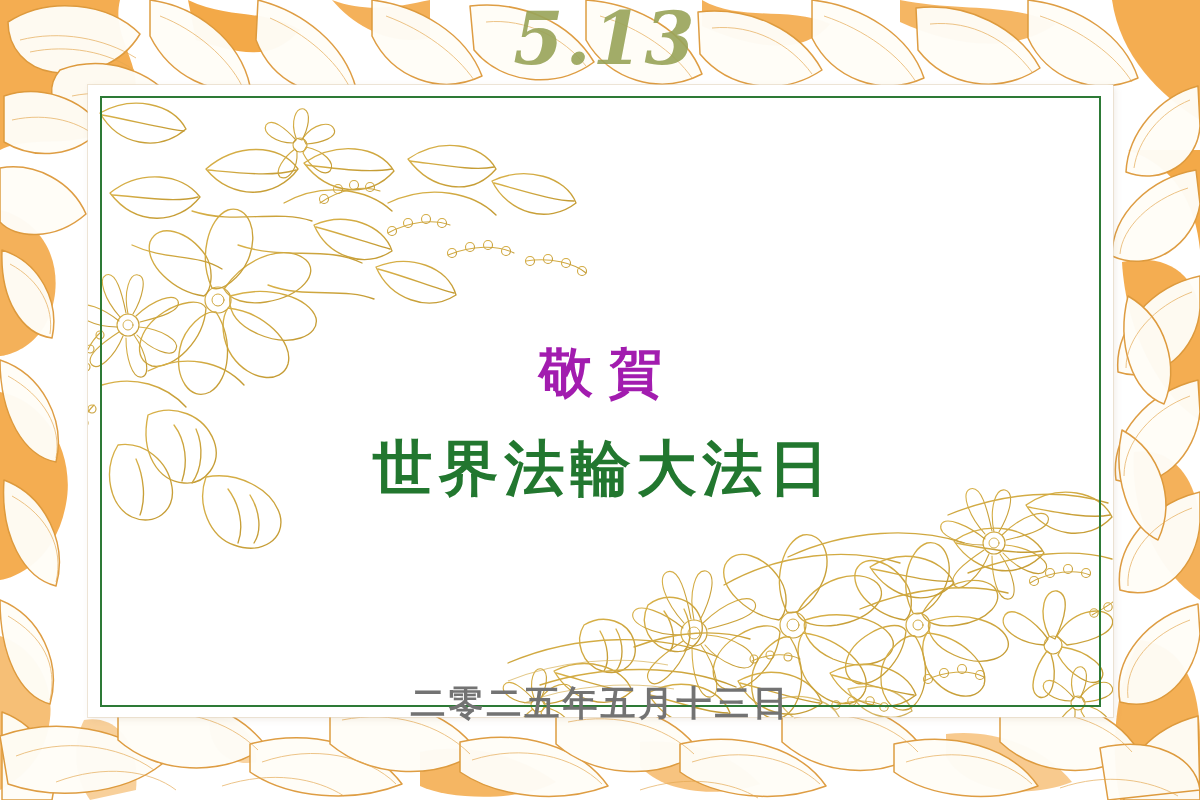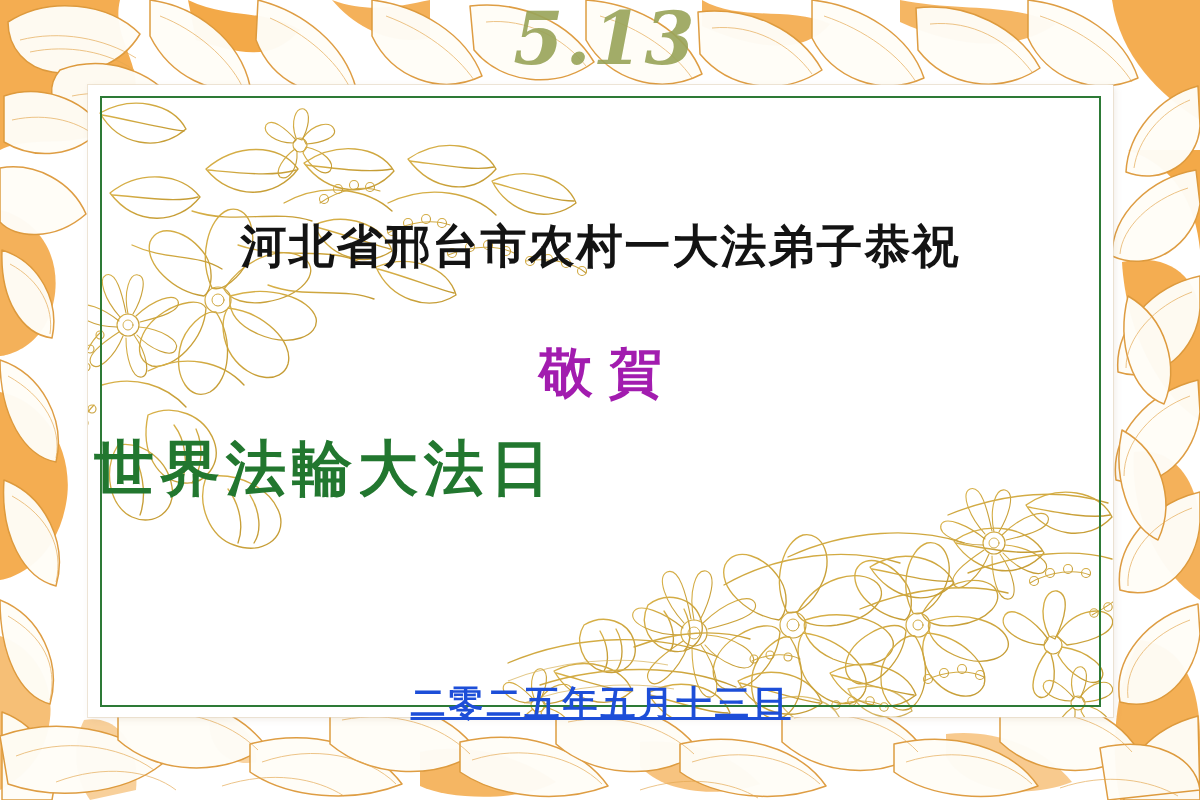--- a/index.html
+++ b/index.html
@@ -35,29 +35,29 @@
     font-family:"DejaVu Sans","Liberation Sans",sans-serif;
     font-weight:700;font-size:46px;letter-spacing:2px;color:#131313;
   }
   #greet{
     left:0;right:0;top:252px;text-align:center;
     font-family:"DejaVu Sans","Liberation Sans",sans-serif;
     font-weight:700;font-size:54px;letter-spacing:16px;
     color:#a21caf;text-indent:16px;
   }
   #maintitle{
-    left:0;right:0;top:344px;
+    left:0;right:0;top:344px;text-align:center;
     font-family:"DejaVu Sans","Liberation Sans",sans-serif;
     font-weight:700;font-size:60px;letter-spacing:6px;
     color:#22772f;text-indent:6px;
   }
   #datetext{
     left:0;right:0;top:595px;text-align:center;
     font-family:"DejaVu Sans","Liberation Sans",sans-serif;
-    font-weight:700;font-size:35px;letter-spacing:3px;color:#1d4ed8;text-decoration:underline;
+    font-weight:700;font-size:35px;letter-spacing:3px;color:#737373;
   }
 
   
   #watermark{
     position:absolute;left:0;right:0;top:-4px;text-align:center;
     font-family:"DejaVu Serif","Liberation Serif",serif;
     font-style:italic;font-weight:700;font-size:72px;
     color:rgba(126,140,46,.72);
     letter-spacing:2px;
     text-shadow:0 0 2px rgba(255,255,255,.7);
@@ -455,19 +455,18 @@
       </g>
 
       <g fill="none" stroke="#d7b259" stroke-width="1.1" opacity=".7">
         <path d="M420 596 C470 576 530 570 580 580"></path>
         <path d="M436 618 C484 600 540 596 586 604"></path>
       </g>
     </svg>
 
     <div id="card-inner-border"></div>
 
-    <div class="txt" id="headline">河北省邢台市农村一大法弟子恭祝</div>
     <div class="txt" id="greet">敬賀</div>
     <div class="txt" id="maintitle">世界法輪大法日</div>
     <div class="txt" id="datetext">二零二五年五月十三日</div>
   </div>
 
 </div>
 
 </body></html>

